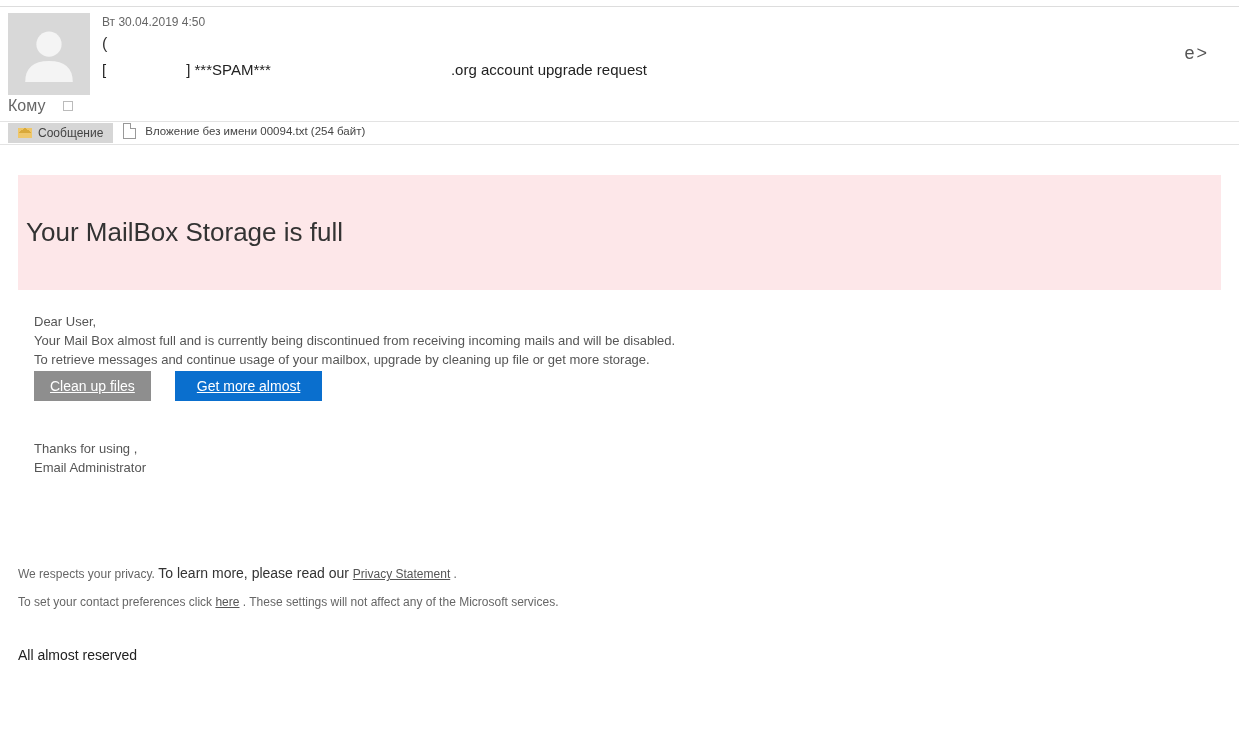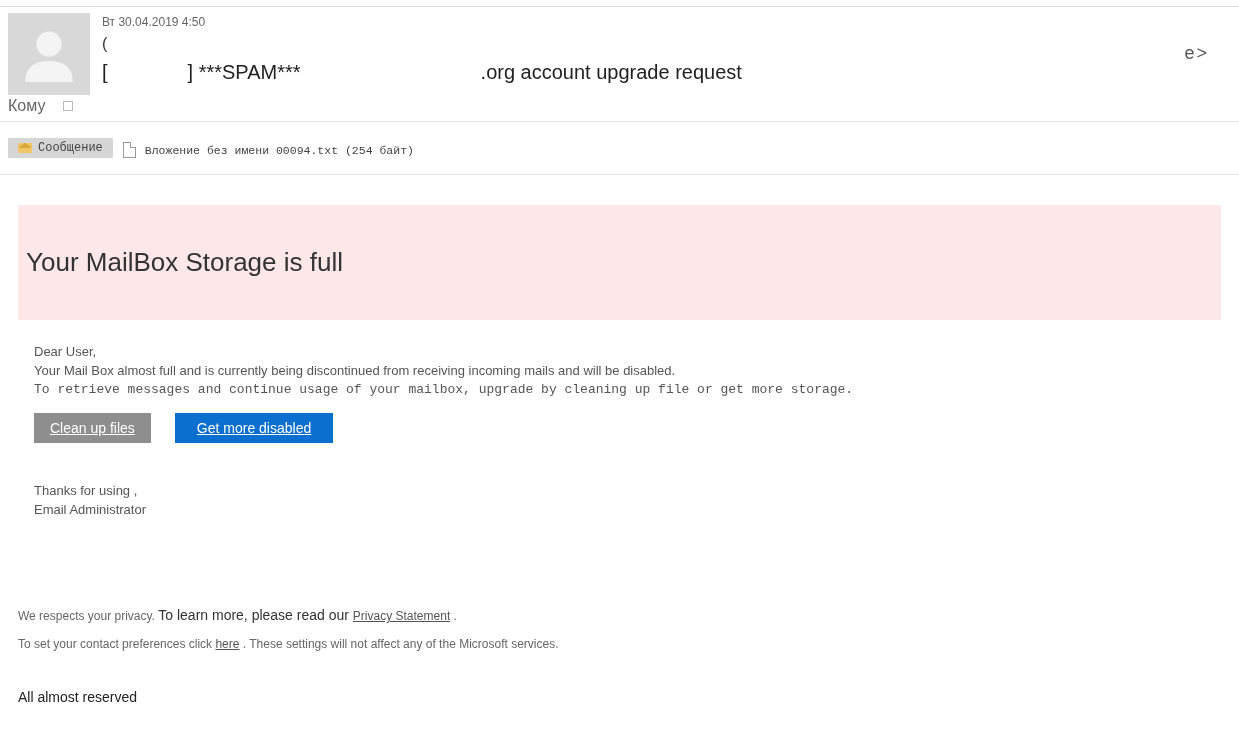--- a/index.html
+++ b/index.html
@@ -5,41 +5,41 @@
     * { margin: 0; padding: 0; box-sizing: border-box; }
     body { font-family: "Segoe UI", Tahoma, sans-serif; background: #fff; color: #333; font-size: 13px; }
     .container { width: 1239px; }
     .top-border { border-top: 1px solid #ddd; margin-top: 6px; }
     .header-row { display: flex; align-items: flex-start; padding: 6px 8px 0 8px; position: relative; }
     .avatar { width: 82px; height: 82px; background: #d8d8d8; display: flex; align-items: center; justify-content: center; margin-right: 12px; flex-shrink: 0; }
     .avatar svg { width: 70px; height: 70px; }
     .meta { flex: 1; }
     .meta-date { color: #666; font-size: 12px; margin-top: 2px; }
     .meta-sender { color: #333; font-size: 16px; margin-top: 6px; }
-    .meta-subject { color: #222; font-size: 20px; margin-top: 8px; }
+    .meta-subject { color: #222; font-size: 15px; margin-top: 8px; }
     .meta-right { position: absolute; right: 30px; top: 36px; font-size: 18px; color: #555; letter-spacing: 2px; }
     .to-row { padding: 2px 8px 6px 8px; color: #666; font-size: 16px; display: flex; align-items: center; gap: 18px; }
     .to-row .blank-icon { width: 10px; height: 10px; border: 1px solid #bbb; display: inline-block; }
-    .tabs-row { display: flex; align-items: flex-end; gap: 10px; padding: 16px 8px; border-bottom: 1px solid #e3e3e3; border-top: 1px solid #e3e3e3; font-family: Liberation Mono, monospace; }
+    .tabs-row { display: flex; align-items: flex-start; gap: 10px; padding: 1px 8px; border-bottom: 1px solid #e3e3e3; border-top: 1px solid #e3e3e3; }
     .tab-msg { background: #d6d6d6; padding: 3px 10px; display: flex; align-items: center; gap: 6px; font-size: 12px; color: #444; }
     .tab-msg .env-icon { width: 14px; height: 10px; background: #efc76a; display: inline-block; position: relative; }
     .tab-msg .env-icon::after { content: ""; position: absolute; top: 0; left: 0; right: 0; height: 5px; background: linear-gradient(to bottom right, transparent 49%, #d9a93a 50%) left/50% 100% no-repeat, linear-gradient(to bottom left, transparent 49%, #d9a93a 50%) right/50% 100% no-repeat; }
     .attach { display: flex; align-items: center; gap: 9px; font-size: 11.5px; color: #444; }
     .attach .file-icon { width: 13px; height: 16px; border: 1px solid #999; position: relative; background: #fff; }
     .attach .file-icon::before { content: ""; position: absolute; right: -1px; top: -1px; width: 5px; height: 5px; background: #fff; border-left: 1px solid #999; border-bottom: 1px solid #999; }
     .body-area { padding: 30px 18px 18px 18px; }
     .banner { background: #fde7e9; padding: 42px 18px 42px 10px; margin-bottom: 24px; }
     .banner h1 { font-weight: 300; font-size: 26px; color: #333; margin-left: -2px;}
     .content { padding: 0 16px; color: #555; font-size: 13px; }
     .content p { margin-bottom: 4px; }
     .greet { margin-bottom: 46px; }
     .para { margin-bottom: 2px; }
-    .para2 { margin-bottom: 40px; font-family: Liberation Mono, monospace; }
+    .para2 { margin-bottom: 40px; }
     .btn-row { display: flex; gap: 24px; margin-bottom: 40px; }
-    .btn { padding: 7px 16px; font-size: 14px; text-decoration: underline; cursor: pointer; border: none; margin-top: 12px; }
+    .btn { padding: 7px 16px; font-size: 14px; text-decoration: underline; cursor: pointer; border: none; }
     .btn-grey { background: #8e8e8e; color: #fff; }
     .btn-blue { background: #0a6fce; color: #fff; padding: 7px 22px;}
     .sig { margin-bottom: 90px; }
     .footer { padding: 0 0 20px 0; font-size: 12px; color: #666; }
     .footer .r1 { margin-bottom: 14px; }
     .footer .r1 .learn { font-size: 14px; color: #333; }
     .footer a { color: #555; text-decoration: underline; }
     .footer .r2 { margin-bottom: 38px; }
     .footer .r3 { font-size: 14px; color: #222; }
     .spacer-subject { display: inline-block; width: 180px; }
@@ -84,21 +84,21 @@
   <div class="body-area">
     <div class="banner">
       <h1>Your MailBox Storage is full</h1>
     </div>
     <div class="content">
       <p class="greet">Dear User,</p>
       <p class="para">Your Mail Box almost full and is currently being discontinued from receiving incoming mails and will be disabled.</p>
       <p class="para2">To retrieve messages and continue usage of your mailbox, upgrade by cleaning up file or get more storage.</p>
       <div class="btn-row">
         <button class="btn btn-grey">Clean up files</button>
-        <button class="btn btn-blue">Get   more disabled</button>
+        <button class="btn btn-blue">Get   more almost</button>
       </div>
       <div class="sig">
         <p>Thanks for using ,</p>
         <p>Email Administrator</p>
       </div>
     </div>
     <div class="footer">
       <div class="r1">
         <span>We respects your privacy. </span><span class="learn">To learn more, please read our </span><a href="#">Privacy Statement</a><span> .</span>
       </div>

